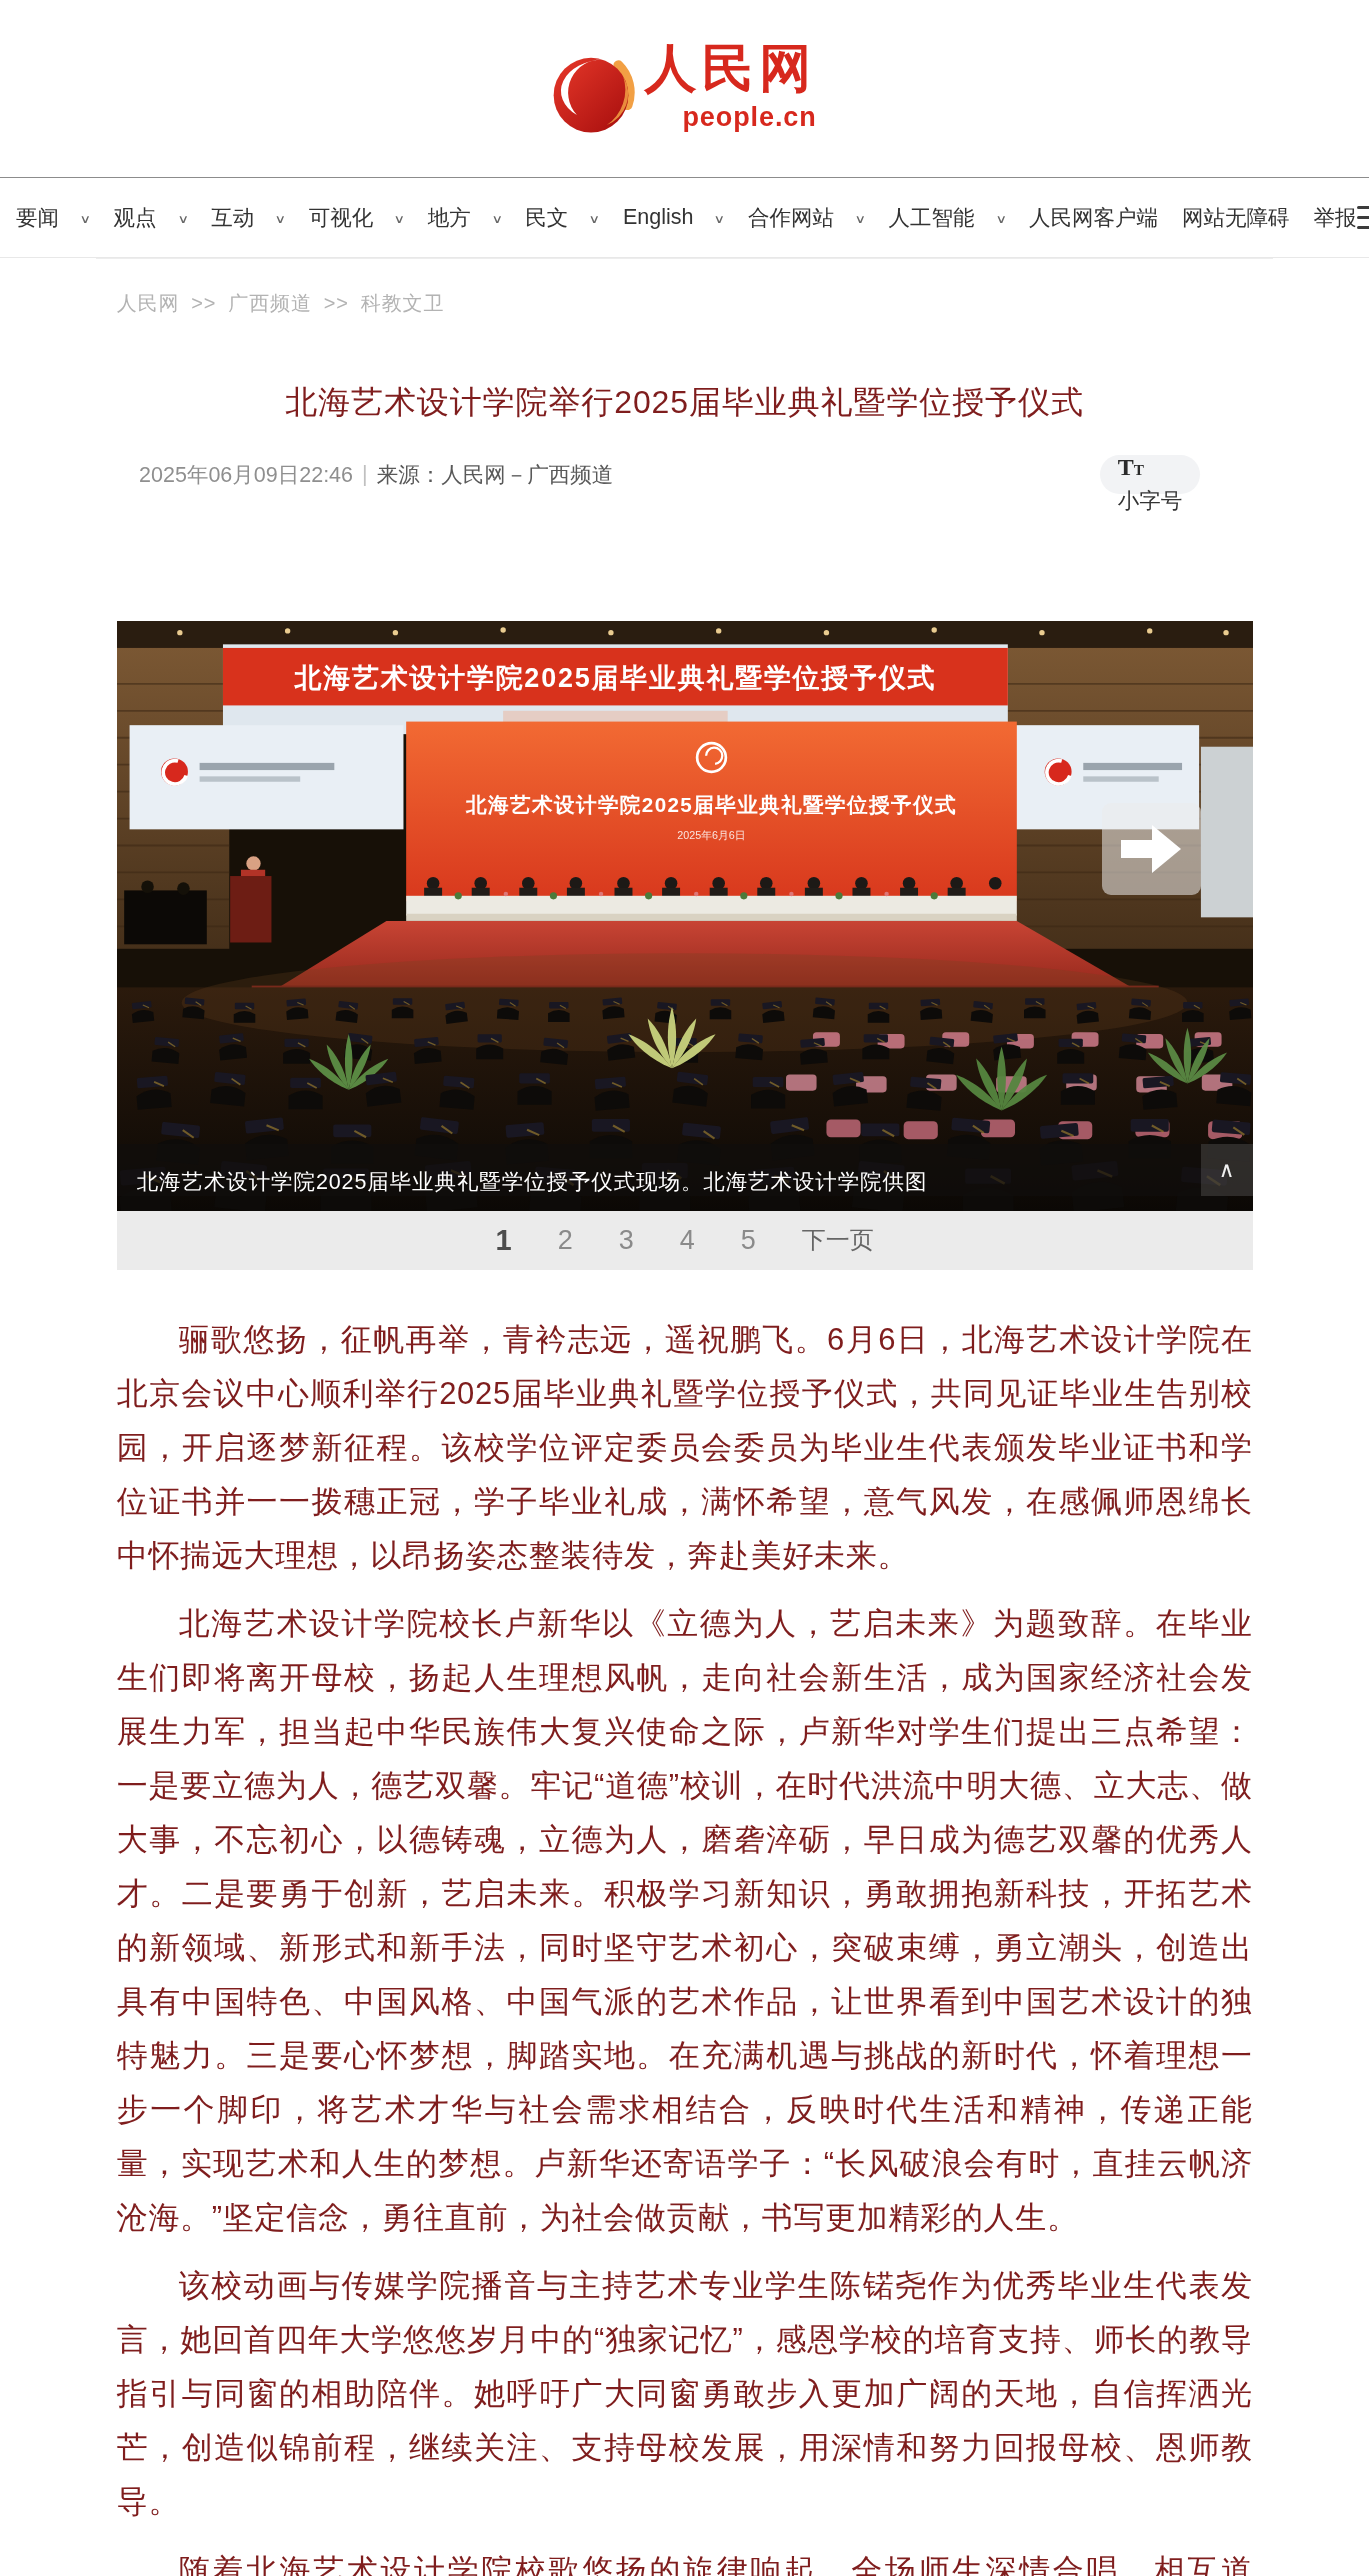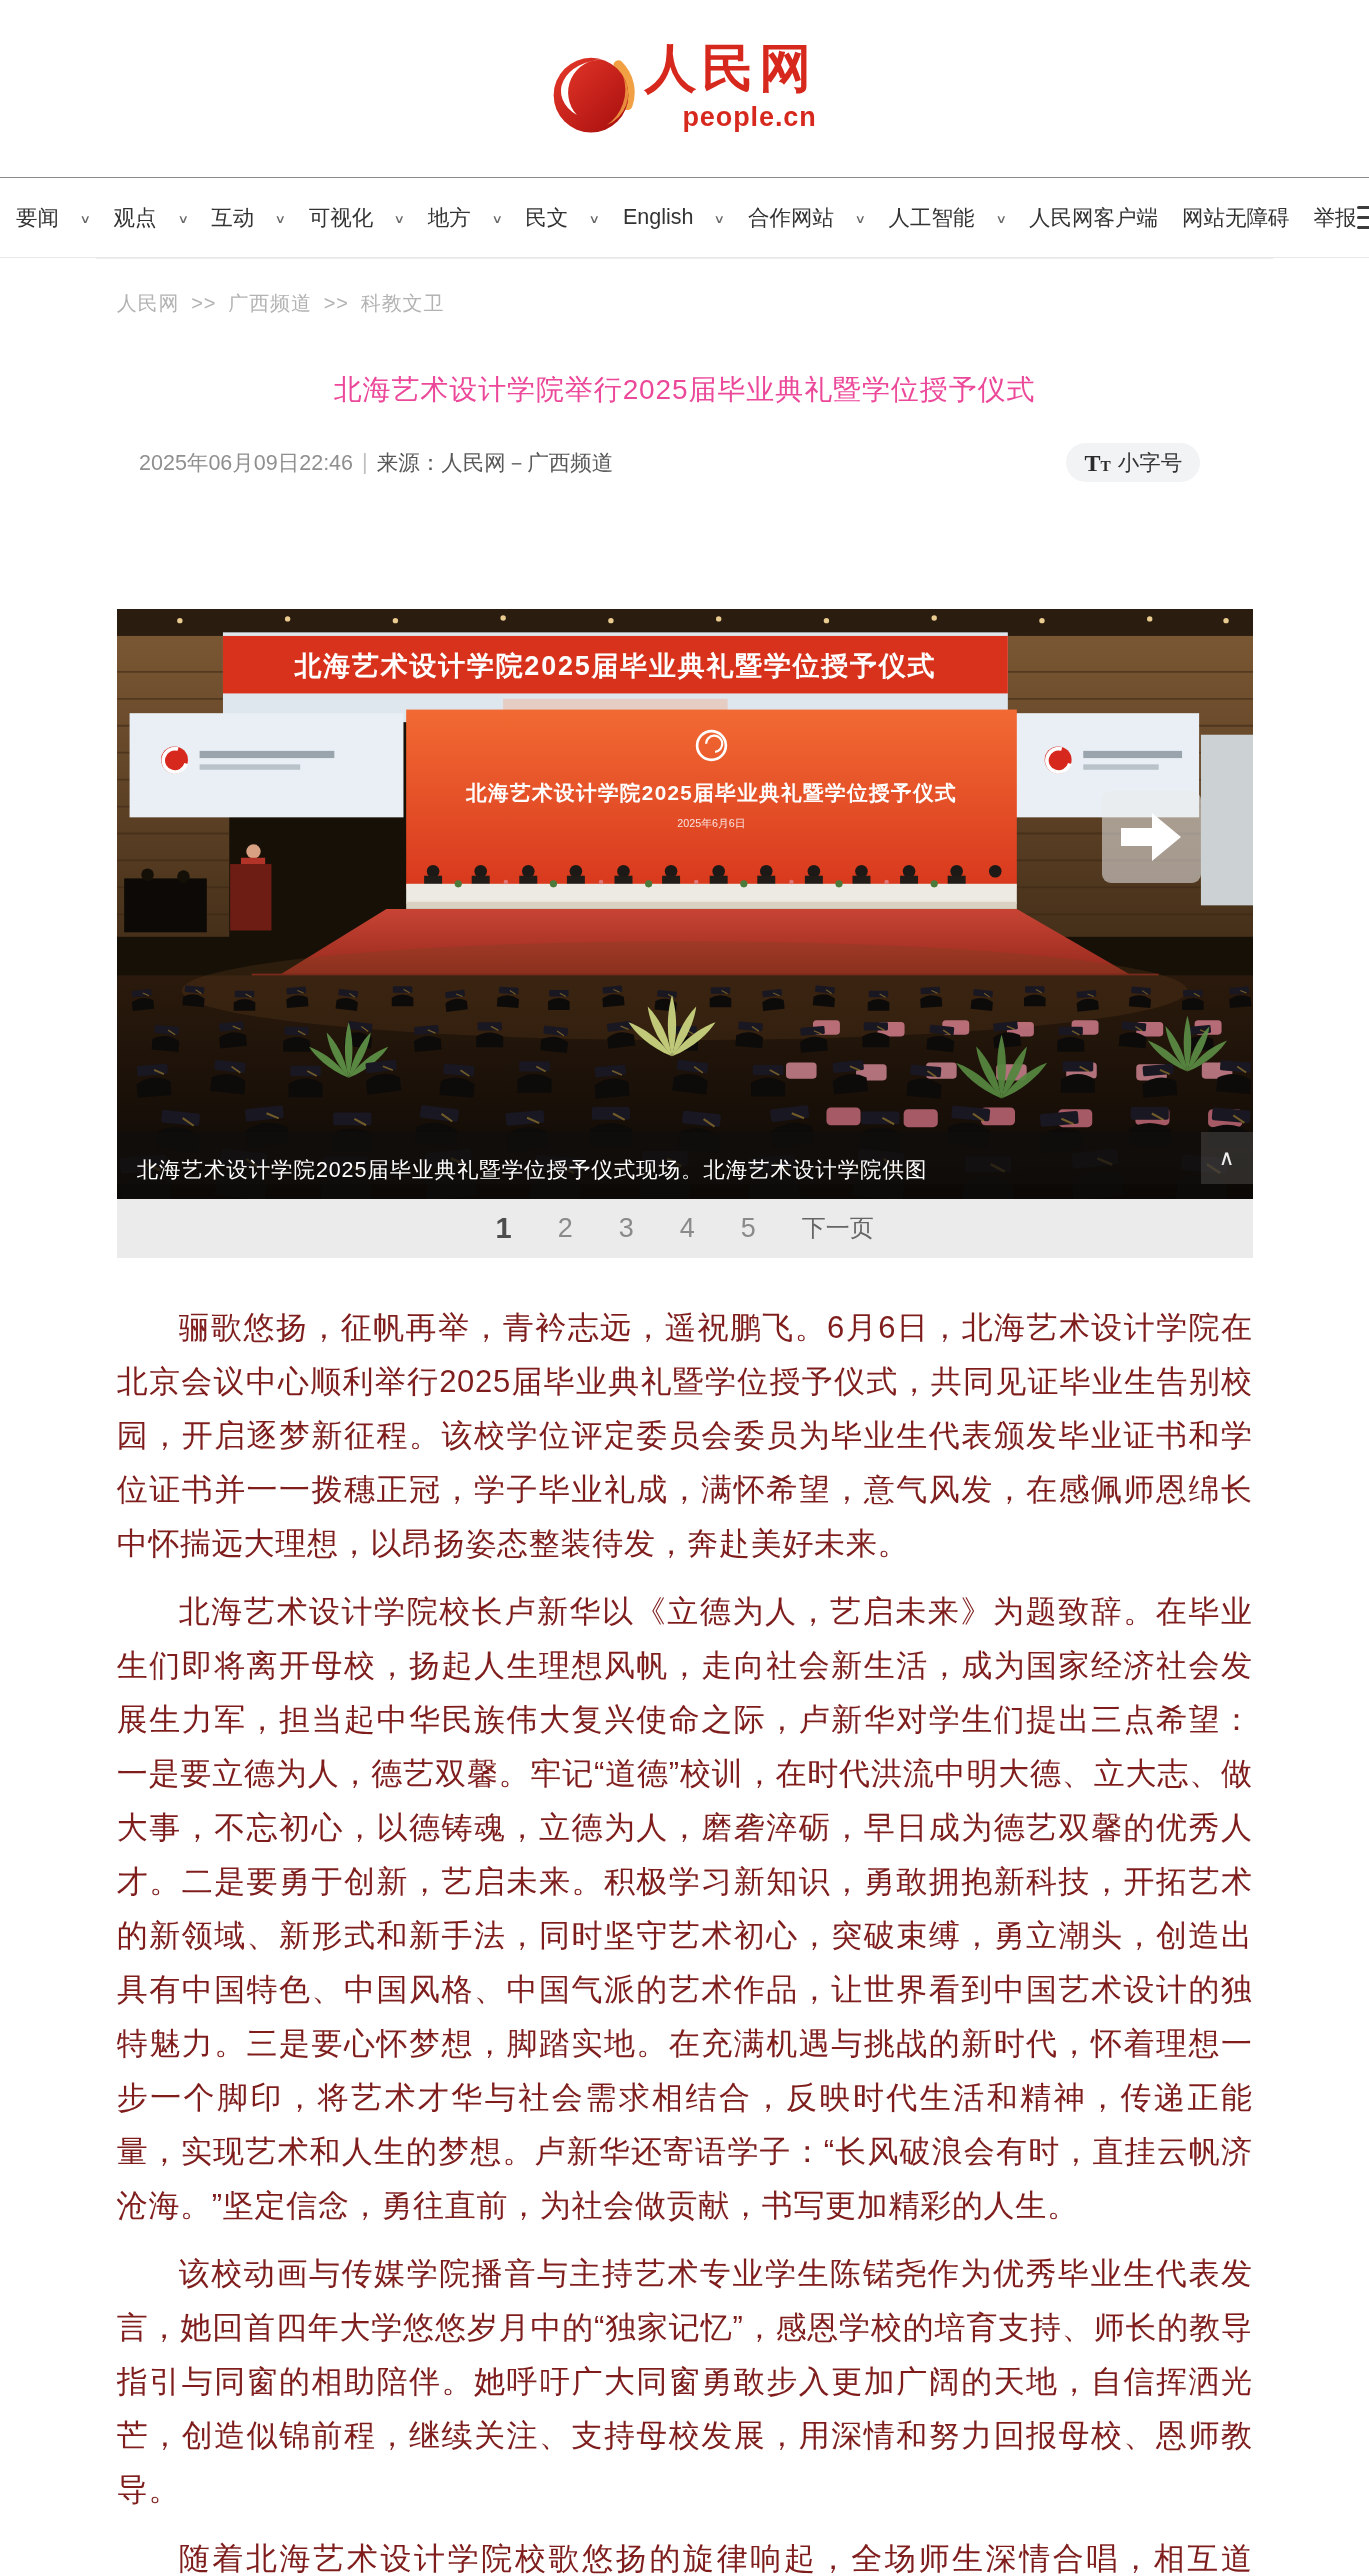--- a/index.html
+++ b/index.html
@@ -29,29 +29,29 @@
   .search-btn::after { content:""; position:absolute; left:19px; top:19px; width:8px; height:3.6px;
                        background:#d7281d; transform:rotate(45deg); transform-origin:left center; border-radius:1.8px; }
 
   
   .article-wrap { width:1177px; margin:0 auto; border-top:0.9px solid #ededed; padding:21.5px 20.7px 21.5px; }
 
   .breadcrumb { margin-top:9px; font-size:20px; color:#b3b3b3; letter-spacing:0.9px; }
   .breadcrumb .crumb { cursor:pointer; }
   .breadcrumb .bc-sep { margin:0 5.4px; }
 
-  .article-title { margin-top:47px; font-size:28px; line-height:52px; color:#ec4899;
+  .article-title { margin-top:59px; font-size:32px; line-height:52px; color:#7f1d1d;
                    text-align:center; font-weight:400; letter-spacing:0.9px; }
 
   .meta-row { margin-top:27px; height:40px; display:flex; align-items:center; justify-content:space-between; }
   .meta-left { font-size:21.5px; padding-left:22.4px; color:#8f8f8f; display:flex; align-items:center; gap:9px; }
   .meta-sep { color:#c0c0c0; }
   .meta-source { color:#595959; }
-  .font-size-btn { display:flex; align-items:center; gap:7.2px; background:#f2f3f5; border-radius:20px;
-                   height:39px; padding:0 18px; margin-right:52px; cursor:pointer; }
+  .font-size-btn { display:flex; align-items:flex-start; gap:7.2px; background:#f2f3f5; border-radius:20px;
+                   height:39px; padding:0 18px; margin-right:52px; cursor:pointer;flex-direction:column; }
   .fs-icon { font-family:"Liberation Serif","DejaVu Serif",serif; font-weight:bold; color:#2b2b2b; line-height:1; }
   .fs-icon .big { font-size:24px; }
   .fs-icon .small { font-size:15.3px; }
   .font-size-btn .fs-label { font-size:21.5px; color:#333; }
 
   
   .photo-box { position:relative; margin-top:126px; width:1136px; height:590px; background:#171007; overflow:hidden;padding-left:15px; }
   .photo-box svg.scene { position:absolute; inset:0; width:100%; height:100%; display:block; }
   .next-btn { position:absolute; left:985px; top:182px; width:99px; height:92px; border-radius:9px;
               background:rgba(235,235,235,.55); display:flex; align-items:center; justify-content:center; cursor:pointer; }

